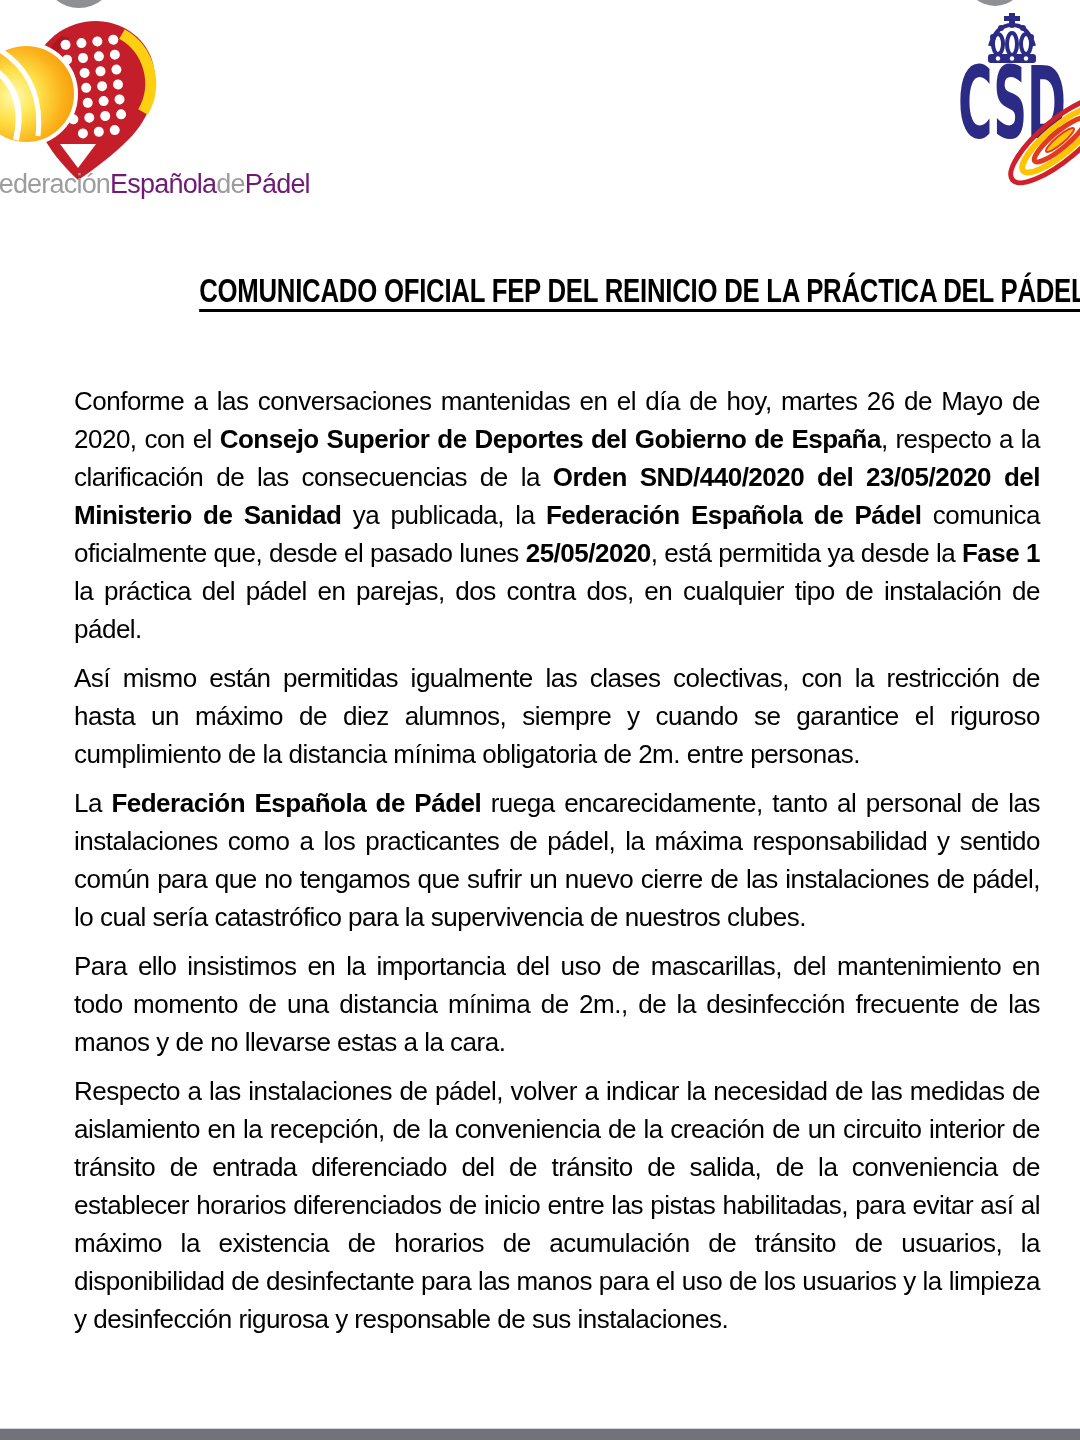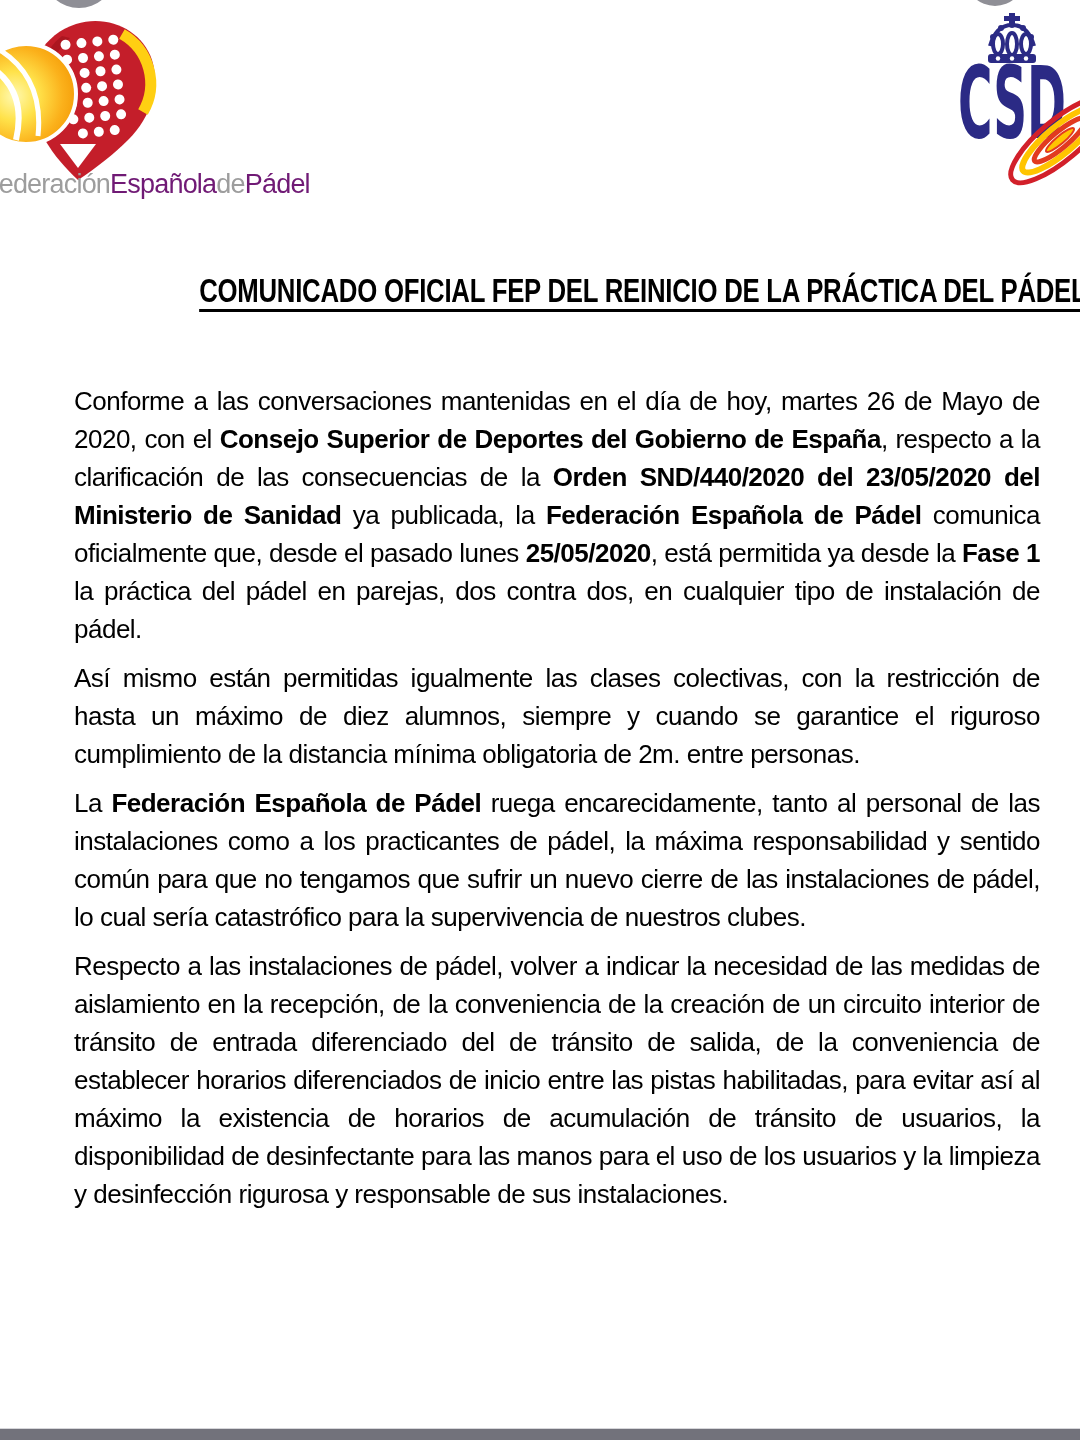--- a/index.html
+++ b/index.html
@@ -171,18 +171,19 @@
   </div>
 
   <div class="doc">
     <div class="title-wrap">
       <h1 class="doc-title">COMUNICADO OFICIAL FEP DEL REINICIO DE LA PRÁCTICA DEL PÁDEL</h1>
     </div>
     <div class="paragraphs" id="paragraphs">
         <p class="para"><span>Conforme a las conversaciones mantenidas en el día de hoy, martes 26 de Mayo de 2020, con el </span><span class="b">Consejo Superior de Deportes del Gobierno de España</span><span>, respecto a la clarificación de las consecuencias de la </span><span class="b">Orden SND/440/2020 del 23/05/2020 del Ministerio de Sanidad</span><span> ya publicada, la </span><span class="b">Federación Española de Pádel</span><span> comunica oficialmente que, desde el pasado lunes </span><span class="b">25/05/2020</span><span>, está permitida ya desde la </span><span class="b">Fase 1</span><span> la práctica del pádel en parejas, dos contra dos, en cualquier tipo de instalación de pádel.</span></p>
         <p class="para"><span>Así mismo están permitidas igualmente las clases colectivas, con la restricción de hasta un máximo de diez alumnos, siempre y cuando se garantice el riguroso cumplimiento de la distancia mínima obligatoria de 2m. entre personas.</span></p>
         <p class="para"><span>La </span><span class="b">Federación Española de Pádel</span><span> ruega encarecidamente, tanto al personal de las instalaciones como a los practicantes de pádel, la máxima responsabilidad y sentido común para que no tengamos que sufrir un nuevo cierre de las instalaciones de pádel, lo cual sería catastrófico para la supervivencia de nuestros clubes.</span></p>
+        <p class="para"><span>Para ello insistimos en la importancia del uso de mascarillas, del mantenimiento en todo momento de una distancia mínima de 2m., de la desinfección frecuente de las manos y de no llevarse estas a la cara.</span></p>
         <p class="para"><span>Respecto a las instalaciones de pádel, volver a indicar la necesidad de las medidas de aislamiento en la recepción, de la conveniencia de la creación de un circuito interior de tránsito de entrada diferenciado del de tránsito de salida, de la conveniencia de establecer horarios diferenciados de inicio entre las pistas habilitadas, para evitar así al máximo la existencia de horarios de acumulación de tránsito de usuarios, la disponibilidad de desinfectante para las manos para el uso de los usuarios y la limpieza y desinfección rigurosa y responsable de sus instalaciones.</span></p>
       </div>
   </div>
 
   <div class="bottom-bar"></div>
 </div>
 
 </body></html>

